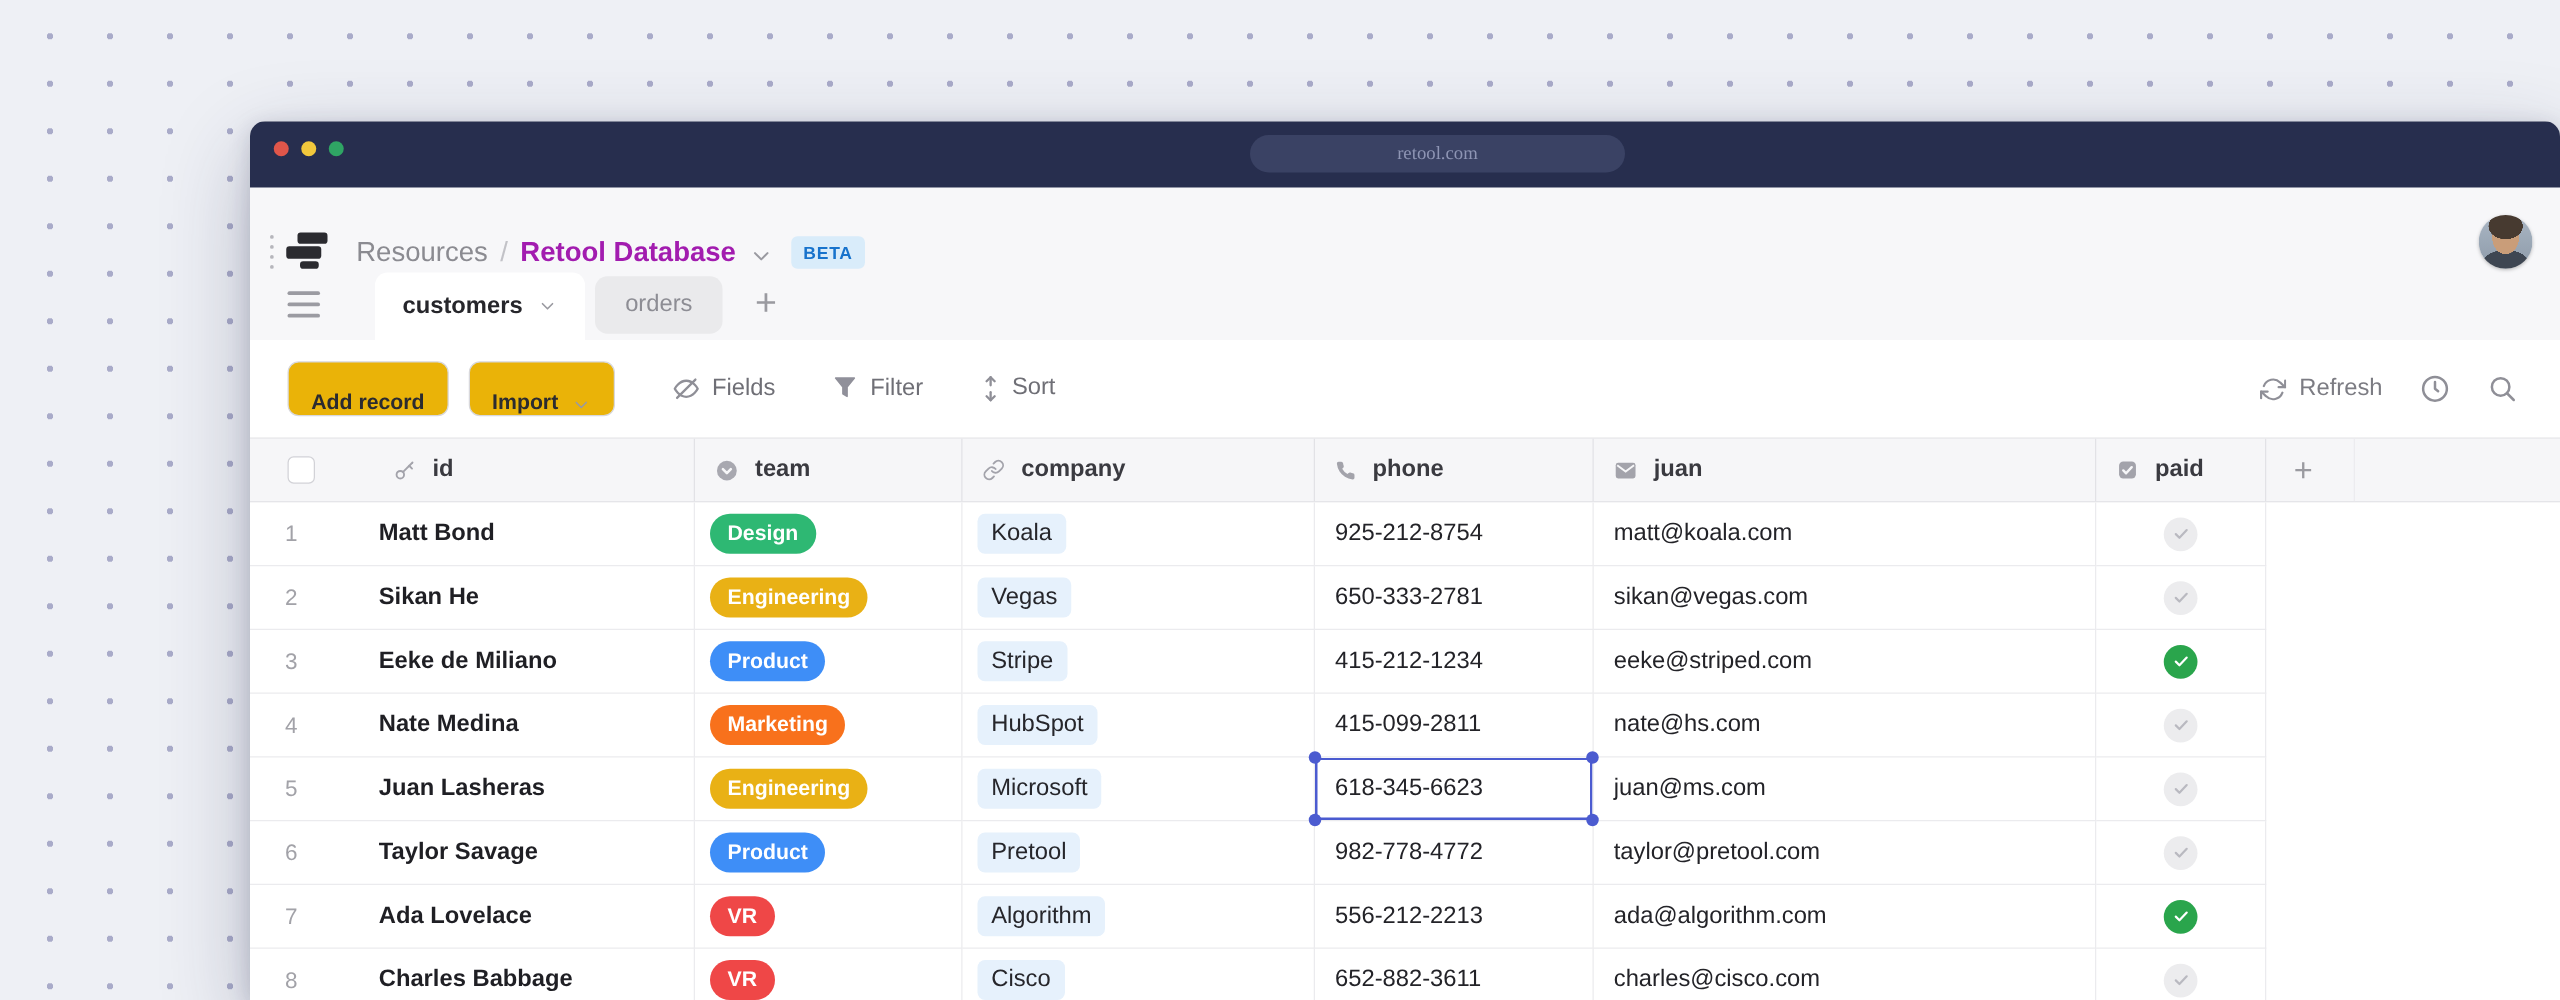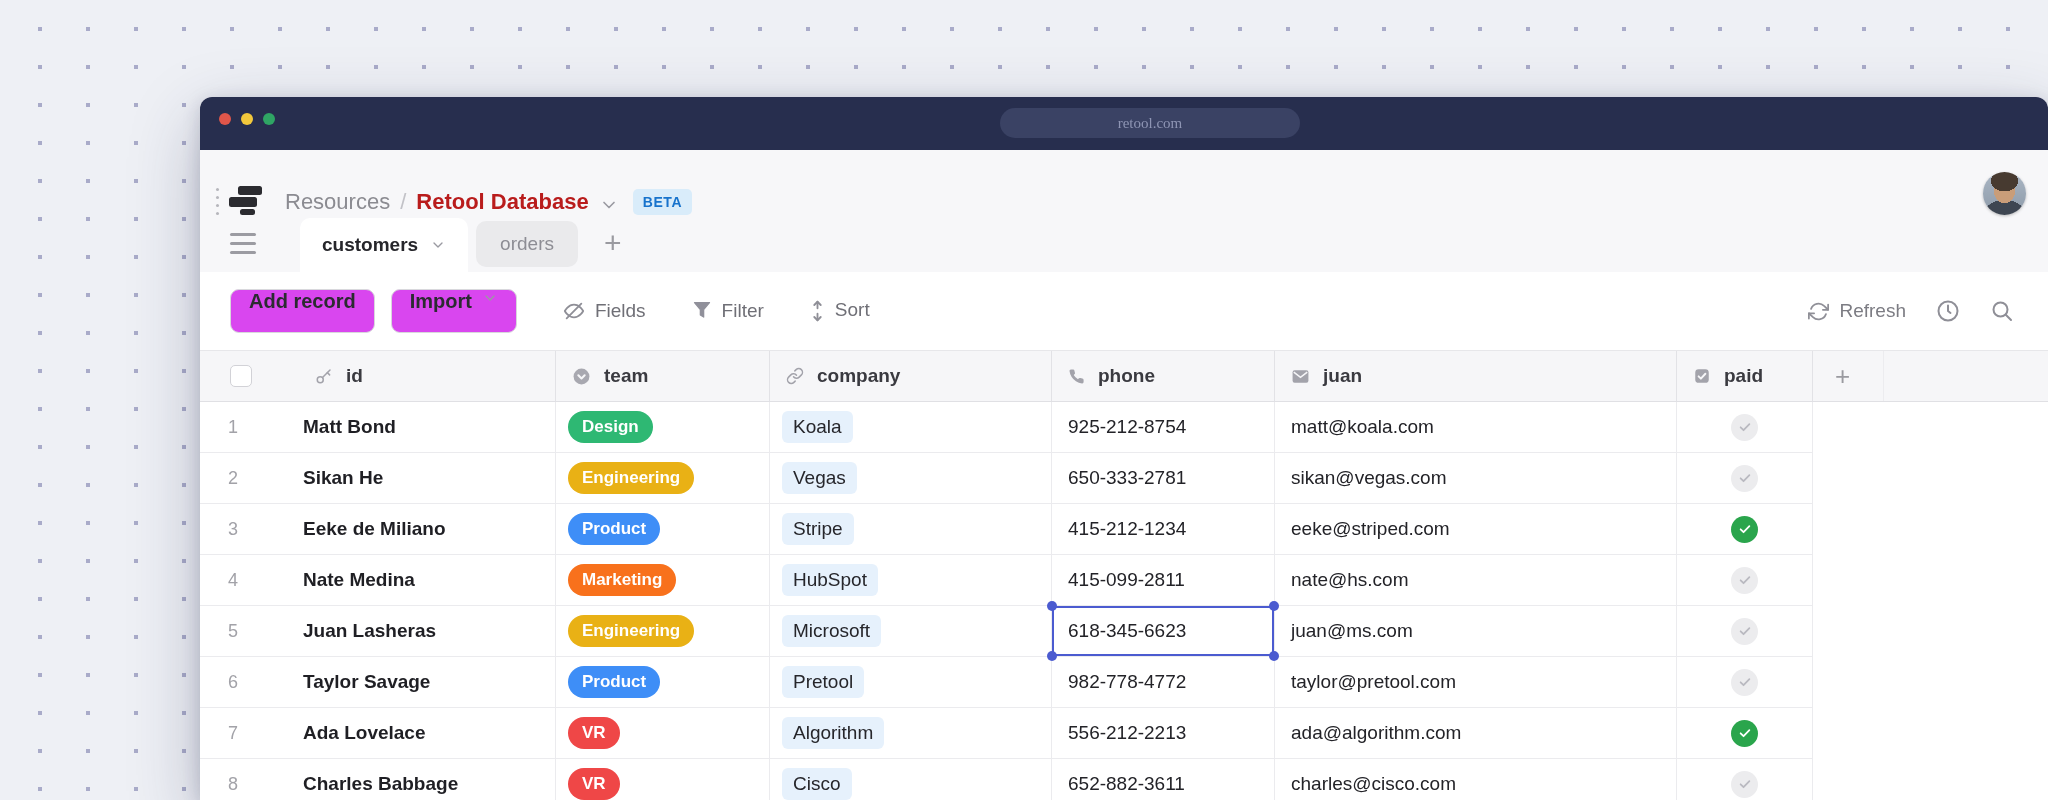--- a/index.html
+++ b/index.html
@@ -36,21 +36,21 @@
   .app-header { height:65px; display:flex; align-items:flex-end; padding:0 22px 0 16px; }
   .drag-dots { display:flex; flex-direction:column; gap:5px; margin-right:10px; }
   .drag-dots i { width:3px; height:3px; border-radius:50%; background:#b6b6bc; }
   .logo { width:34px; height:30px; margin-right:22px; position:relative; }
   .logo i { position:absolute; background:#2b2b30; border-radius:2.5px; display:block; }
   .logo i:nth-child(1){ left:9px; top:1px; width:24px; height:9px; }
   .logo i:nth-child(2){ left:0; top:12px; width:28px; height:10px; }
   .logo i:nth-child(3){ left:11px; top:24px; width:15px; height:6px; }
   .crumb-root { font-size:22px; color:#8b8b91; margin-right:10px; }
   .crumb-sep  { font-size:22px; color:#c2c2c7; margin-right:10px; }
-  .crumb-cur  { font-size:22px; font-weight:bold; color:#b91c1c; margin-right:10px; }
+  .crumb-cur  { font-size:22px; font-weight:bold; color:#a21caf; margin-right:10px; }
   .chev { stroke:#9a9aa1; fill:none; stroke-width:2; stroke-linecap:round; stroke-linejoin:round; }
   .beta {
     margin-left:14px; font-size:14px; font-weight:bold; letter-spacing:.6px;
     color:var(--beta-text,#1873cc); background:var(--beta-bg,#d9ecfa);
     padding:5px 10px; border-radius:5px;
   }
   .avatar {
     margin-left:auto; width:43px; height:43px; border-radius:50%;
     background:
       radial-gradient(ellipse 32% 24% at 50% 21%, #473a30 0 99%, transparent 100%),
@@ -73,23 +73,23 @@
     height:46px; margin:0 0 5px 8px; background:#eaeaec; border-radius:10px;
     display:flex; align-items:center; padding:0 24px;
     font-size:19px; color:#8d8d94;
   }
   .add-tab { margin:0 0 14px 26px; color:#9a9aa0; font-size:30px; line-height:1; font-weight:300; }
 
   
   .content { flex:1; background:#fff; display:flex; flex-direction:column; }
   .toolbar { height:78px; display:flex; align-items:center; padding:0 34px 0 30px; }
   .btn {
-    height:44px; background:#d946ef; border:1px solid #d8d8dc; border-radius:9px;
-    display:flex; align-items:flex-start; padding:0 18px; gap:10px;
-    font-size:20px; font-weight:bold; color:#2b2b30;
+    height:44px; background:#eab308; border:1px solid #d8d8dc; border-radius:9px;
+    display:flex; align-items:flex-end; padding:0 18px; gap:10px;
+    font-size:17px; font-weight:bold; color:#2b2b30;
   }
   .btn + .btn { margin-left:16px; }
   .tool-link { display:flex; align-items:flex-start; gap:10px; font-size:19px; color:#6f6f76; margin-left:46px; }
   .tool-link svg { flex:0 0 auto; }
   .tb-right { margin-left:auto; display:flex; align-items:center; gap:30px; color:#7c7c83; }
   .refresh-grp { display:flex; align-items:center; gap:10px; font-size:19px; }
   .g-stroke { stroke:#8f8f97; fill:none; stroke-width:2; stroke-linecap:round; stroke-linejoin:round; }
 
   
   .table { --cols:356px 214px 282px 223px 402px 136px 71px 1fr; }

